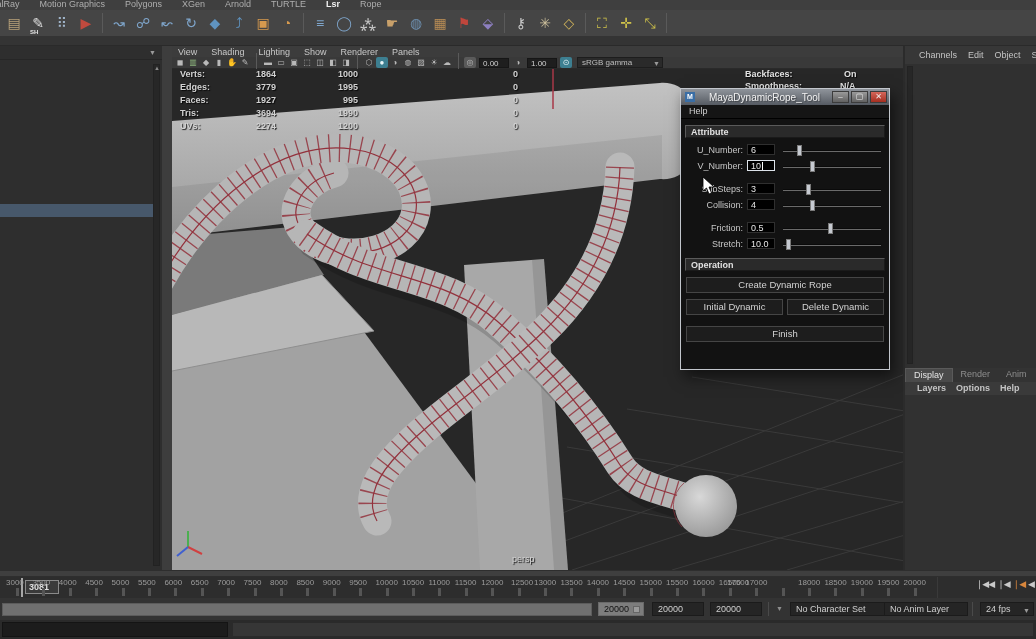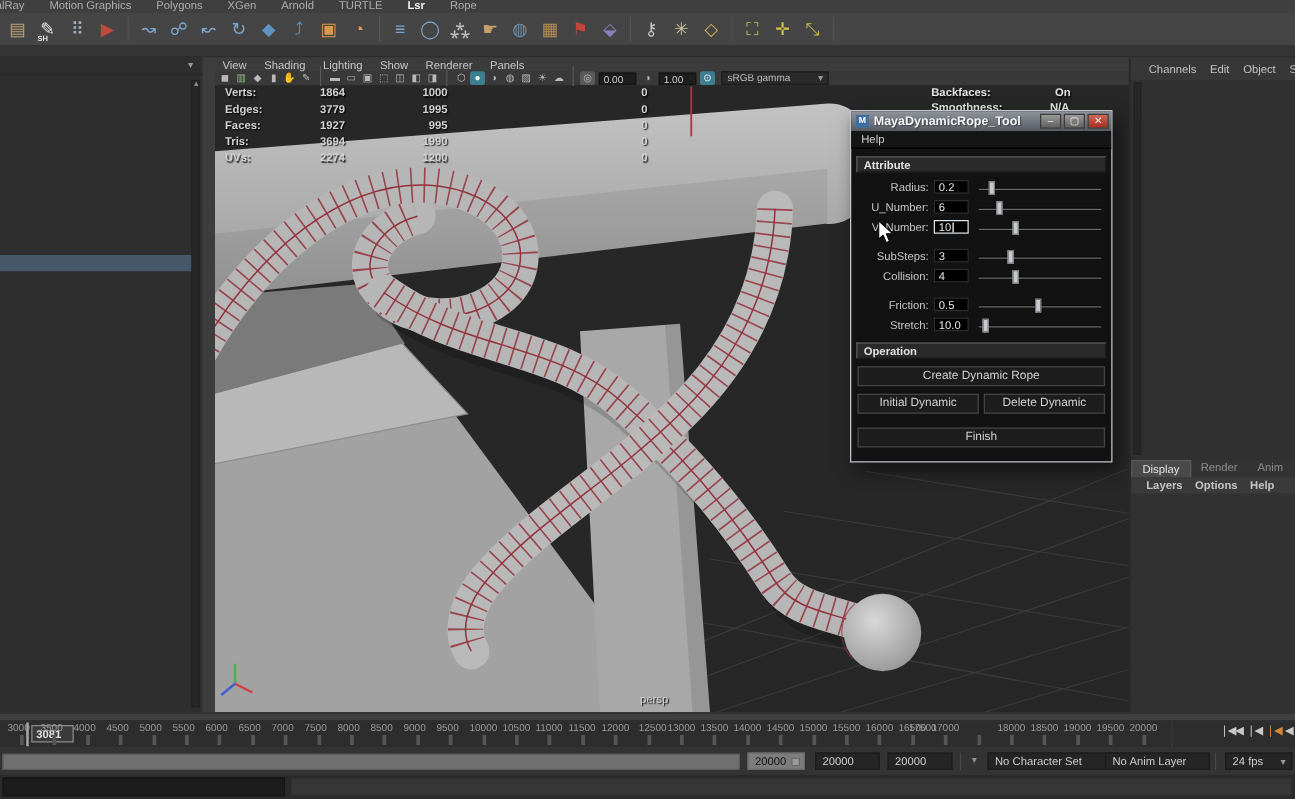--- a/index.html
+++ b/index.html
@@ -116,22 +116,22 @@
   #cmd-input { position:absolute; left:2px; top:2px; width:226px; height:15px; background:#1c1c1c; border:1px solid #141414; }
   #cmd-result { position:absolute; left:232px; top:2px; width:802px; height:15px; background:#363636; border:1px solid #2a2a2a; }
 
   
   #dlg { position:absolute; left:680px; top:88px; width:210px; height:282px;
          background:#121212; border:1px solid #c2c6cc; box-shadow:4px 7px 14px rgba(0,0,0,.55); }
   #dlg-title { height:16px; background:linear-gradient(#8f949b,#565b63); display:flex; align-items:center;
                padding:0 2px 0 4px; }
   #dlg-title .appicon { width:10px; height:10px; background:#3a6ea5; color:#fff; font-size:7px; font-weight:bold;
                         text-align:center; line-height:10px; margin-right:4px; }
-  #dlg-title .ttl { flex:1; color:#f2f2f2; font-size:10px; font-weight:bold;
-                    text-shadow:1px 1px 1px rgba(0,0,0,.4); }
+  #dlg-title .ttl { flex:1; color:#f2f2f2; font-size:10px; font-weight:normal;
+                    text-shadow:1px 1px 1px rgba(0,0,0,.4);text-align:center; }
   .win-btn { width:17px; height:12px; margin-left:2px; background:linear-gradient(#9a9a9a,#616161);
              border:1px solid #3c3c3c; color:#eee; font-size:8px; line-height:10px; text-align:center; }
   .win-btn.close { background:linear-gradient(#d4675a,#a52e20); }
   #dlg-menubar { height:14px; background:#151515; border-bottom:1px solid #000; padding:1px 0 0 8px; }
   #dlg-menubar span { font-size:9px; color:#cfcfcf; }
   .dlg-section { margin:6px 4px 4px 4px; height:13px; background:#2a2a2a; border:1px solid #5a5a5a;
                  border-right-color:#1a1a1a; border-bottom-color:#1a1a1a; color:#e2e2e2; font-weight:bold;
                  font-size:9px; line-height:12px; padding-left:5px; }
   .dlg-row { position:relative; height:16px; margin-top:0; }
   .dlg-row.gap { margin-top:7px;padding-left:11px; }
@@ -504,27 +504,20 @@
       <span class="win-btn">–</span>
       <span class="win-btn">▢</span>
       <span class="win-btn close">✕</span>
     </div>
     <div id="dlg-menubar">
       <span>Help</span>
     </div>
     <div class="dlg-section">Attribute</div>
     <div id="dlg-fields">
         <div class="dlg-row">
-          <span class="lbl">Radius:</span>
-          <div class="fld">0.2</div>
-          <div class="track">
-            <div class="handle" style="left: calc(10% - 2px);"></div>
-          </div>
-        </div>
-        <div class="dlg-row">
           <span class="lbl">U_Number:</span>
           <div class="fld">6</div>
           <div class="track">
             <div class="handle" style="left: calc(16% - 2px);"></div>
           </div>
         </div>
         <div class="dlg-row">
           <span class="lbl">V_Number:</span>
           <div class="fld focus">10<span class="caret"></span></div>
           <div class="track">

